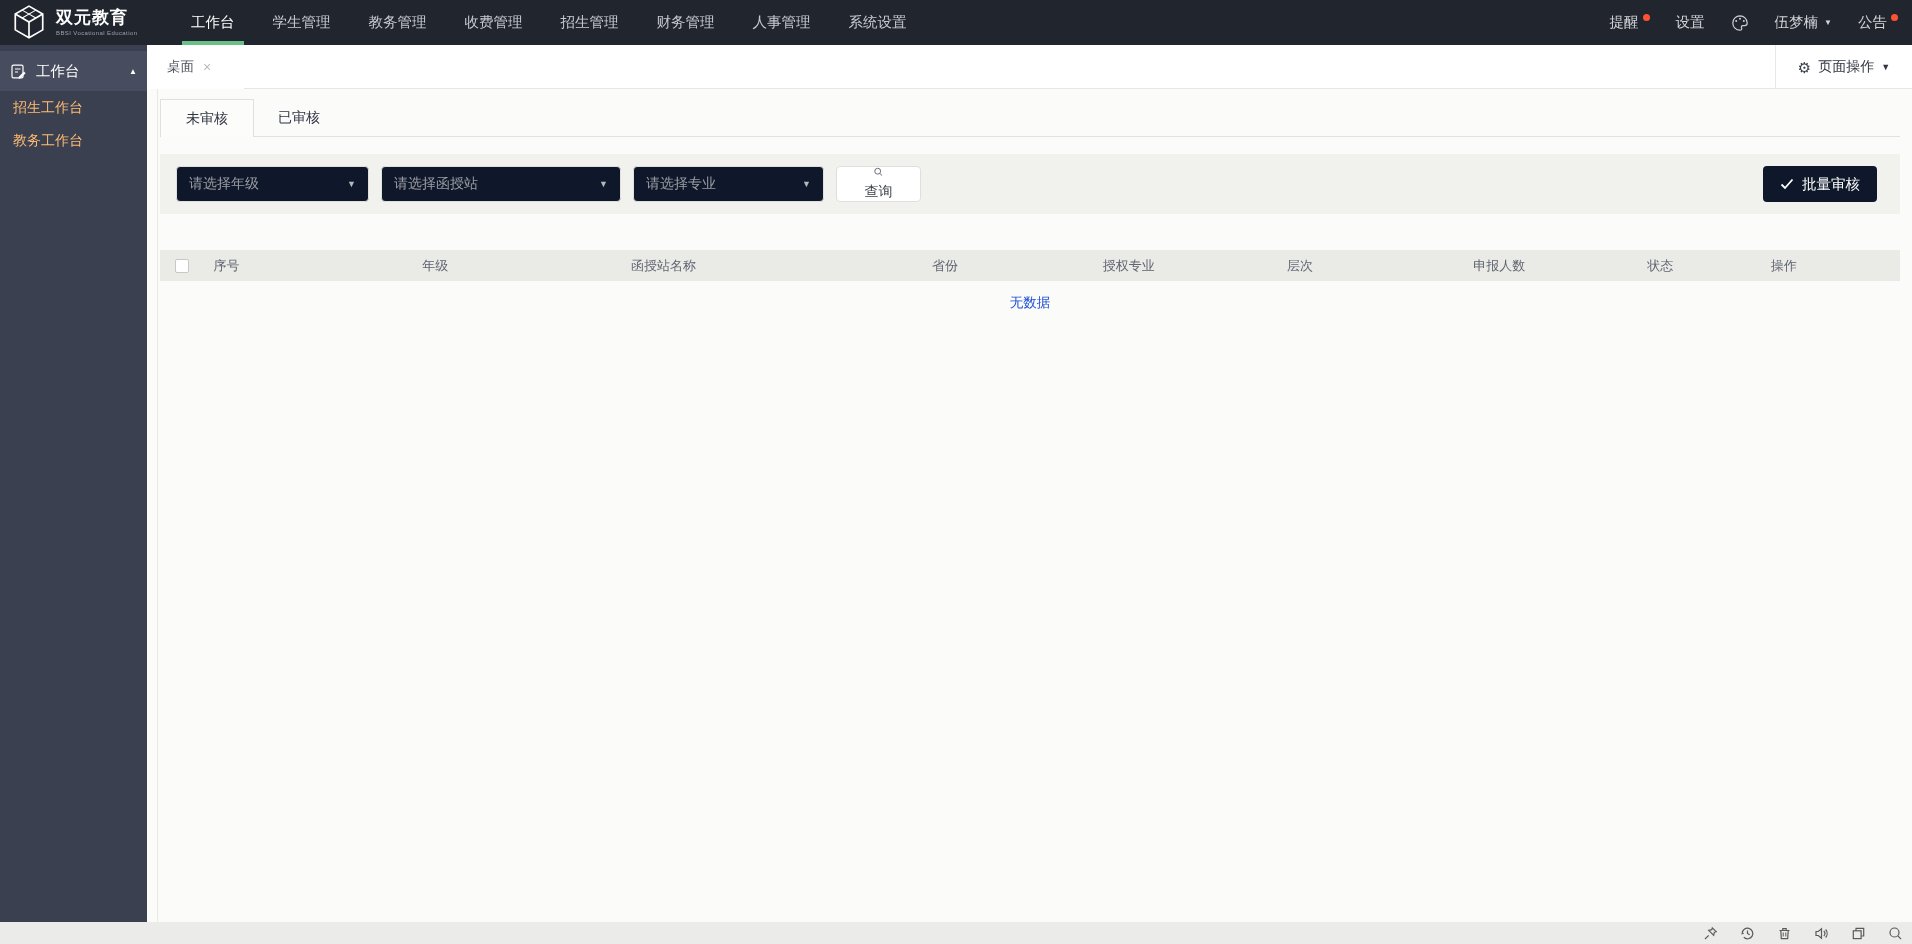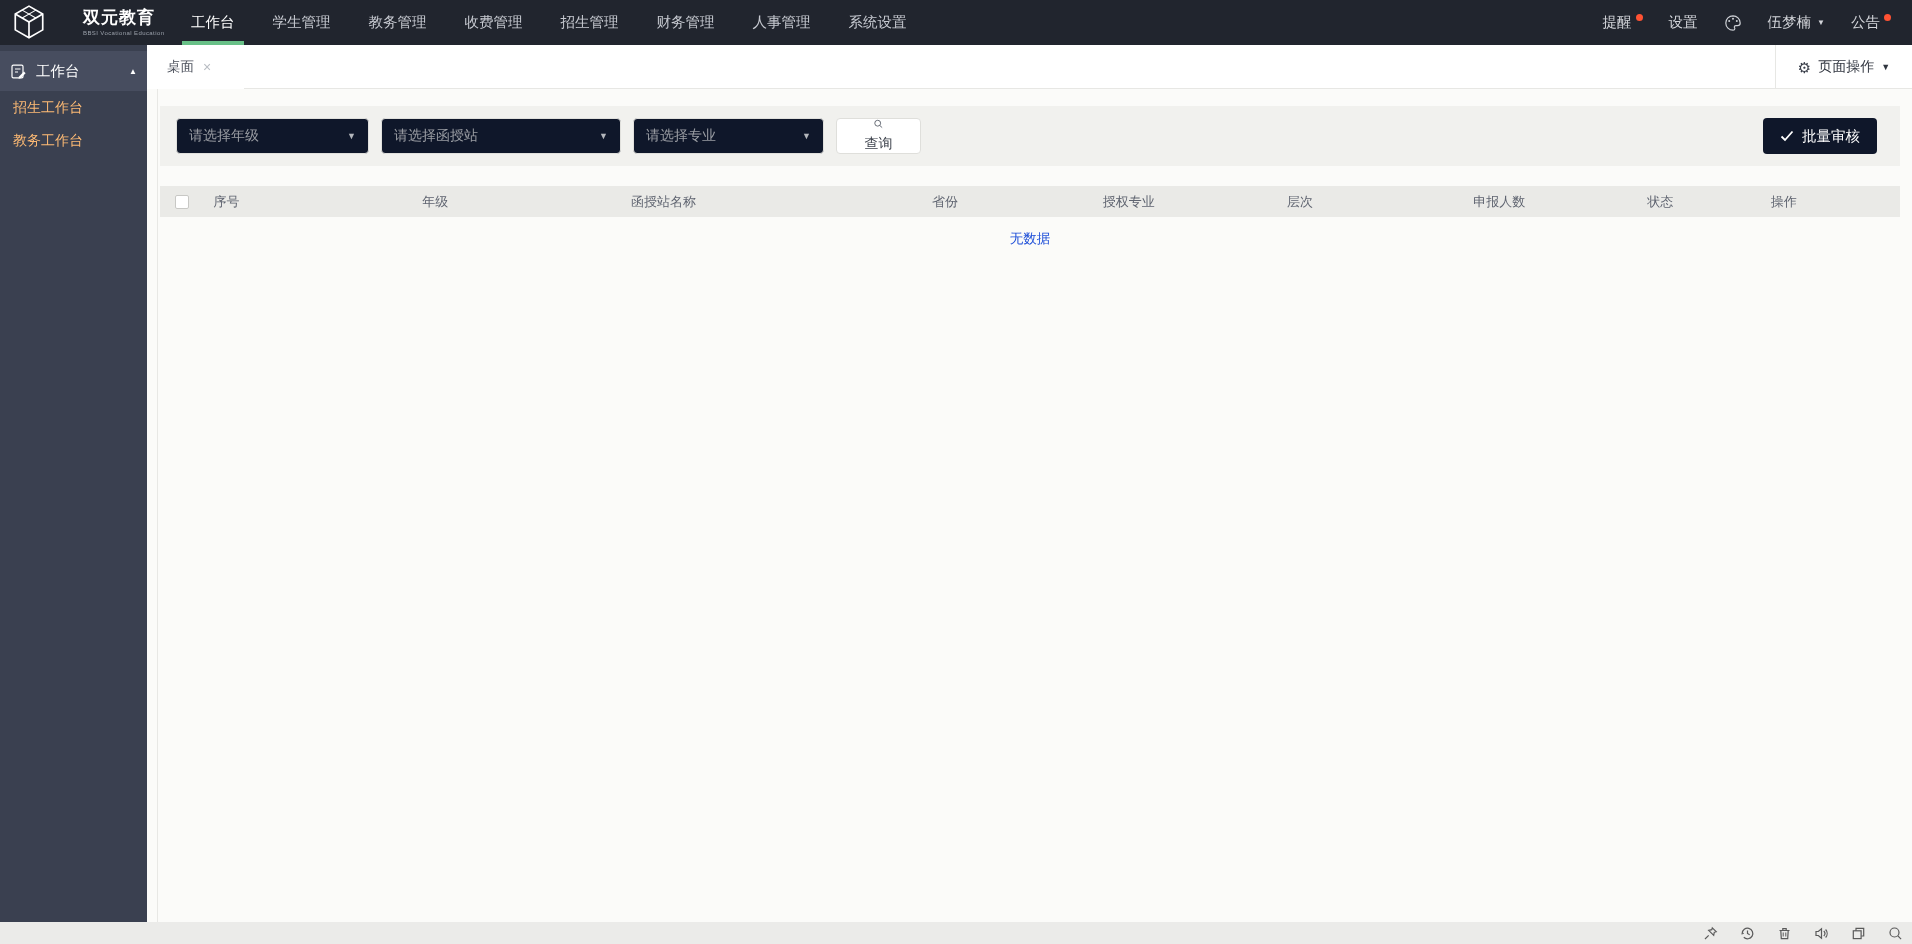--- a/index.html
+++ b/index.html
@@ -7,36 +7,36 @@
   body {
     font-family:"Liberation Sans","DejaVu Sans",sans-serif;
     background:#fbfbf8; position:relative; color:#303540;
   }
 
   
   .navbar {
     position:absolute; top:0; left:0; right:0; height:45px;
     background:#21252e; display:flex; align-items:center; color:#fff;
   }
-  .logo { width:172px; height:32px; display:flex; align-items:center; padding-left:10px;gap:27px; }
+  .logo { width:172px; height:32px; display:flex; align-items:center; padding-left:10px; }
   .logo-mark { width:38px; height:38px; margin-right:8px; flex:none; }
   .logo-text-wrap { display:flex; flex-direction:column; line-height:1.1; }
   .logo-title { font-size:17px; font-weight:bold; color:#fff; letter-spacing:1px; }
   .logo-sub { font-size:6px; color:#9aa0aa; margin-top:2px; letter-spacing:.4px; }
   .menu { display:flex; height:45px; }
   .menu-item {
     padding:0 19px; line-height:45px; font-size:14.5px; color:#c7cad1;
     position:relative; cursor:pointer; white-space:nowrap;
   }
   .menu-item.active { color:#fff; }
   .menu-item.active::after {
     content:""; position:absolute; left:10px; right:10px; bottom:0; height:4px;
     background:#68c087;
   }
-  .nav-right { margin-left:auto; display:flex; align-items:center; height:45px; padding-right:8px; }
+  .nav-right { margin-left:auto; display:flex; align-items:center; height:45px; padding-right:1px; }
   .nav-right .nr-item {
     padding:0 13px; font-size:14.5px; color:#d3d5da; display:flex; align-items:center;
     position:relative; height:45px; cursor:pointer; white-space:nowrap;
   }
   .dot { width:7px; height:7px; border-radius:50%; background:#ff5233; display:inline-block; margin-left:4px; margin-top:-10px; }
   .caret-down { font-size:8px; margin-left:6px; color:#d3d5da; }
   .palette-svg { width:18px; height:18px; }
 
   
   .sidebar {
@@ -111,21 +111,21 @@
   .search-btn svg { width:15px; height:15px; }
   .batch-btn {
     margin-left:auto; margin-right:7px; height:36px; padding:0 17px;
     background:#0f172a; border:none; border-radius:4px; color:#fff;
     display:flex; align-items:center; gap:8px; font-size:14.5px; cursor:pointer;
   }
   .batch-btn svg { width:14px; height:12px; }
 
   
   .table-head {
-    margin-top:20px; height:31px; background:#eaeae7;
+    margin-top:36px; height:31px; background:#eaeae7;
     display:flex; align-items:center; font-size:13px; color:#5f6470;
   }
   .th { padding-left:10px; white-space:nowrap; overflow:hidden; }
   .th-check { width:2.5%; display:flex; justify-content:center; padding-left:0; }
   .checkbox {
     width:14px; height:14px; background:#fff; border:1px solid #c8c8c5; border-radius:2px; cursor:pointer;
   }
   .w-seq{width:12%;} .w-grade{width:12%;} .w-station{width:17.3%;} .w-prov{width:9.8%;}
   .w-major{width:10.6%;} .w-level{width:10.7%;} .w-count{width:10%;} .w-status{width:7.1%;} .w-op{width:8%;}
   .empty-row { height:44px; display:flex; align-items:center; justify-content:center; color:#1d4ed8; font-size:13.5px; }
@@ -215,20 +215,24 @@
     <div class="page-actions">
       <span class="gear">⚙</span>
       <span>页面操作</span>
       <span class="pa-caret">▼</span>
     </div>
   </div>
 
   <div class="content">
     <div class="content-card">
 
+      <div class="subtabs">
+        <div class="subtab active">未审核</div>
+        <div class="subtab inactive">已审核</div>
+      </div>
 
       <div class="filter-bar">
         <div class="select sel-grade">
           <span>请选择年级</span>
           <span class="sel-caret">▼</span>
         </div>
         <div class="select sel-station">
           <span>请选择函授站</span>
           <span class="sel-caret">▼</span>
         </div>

